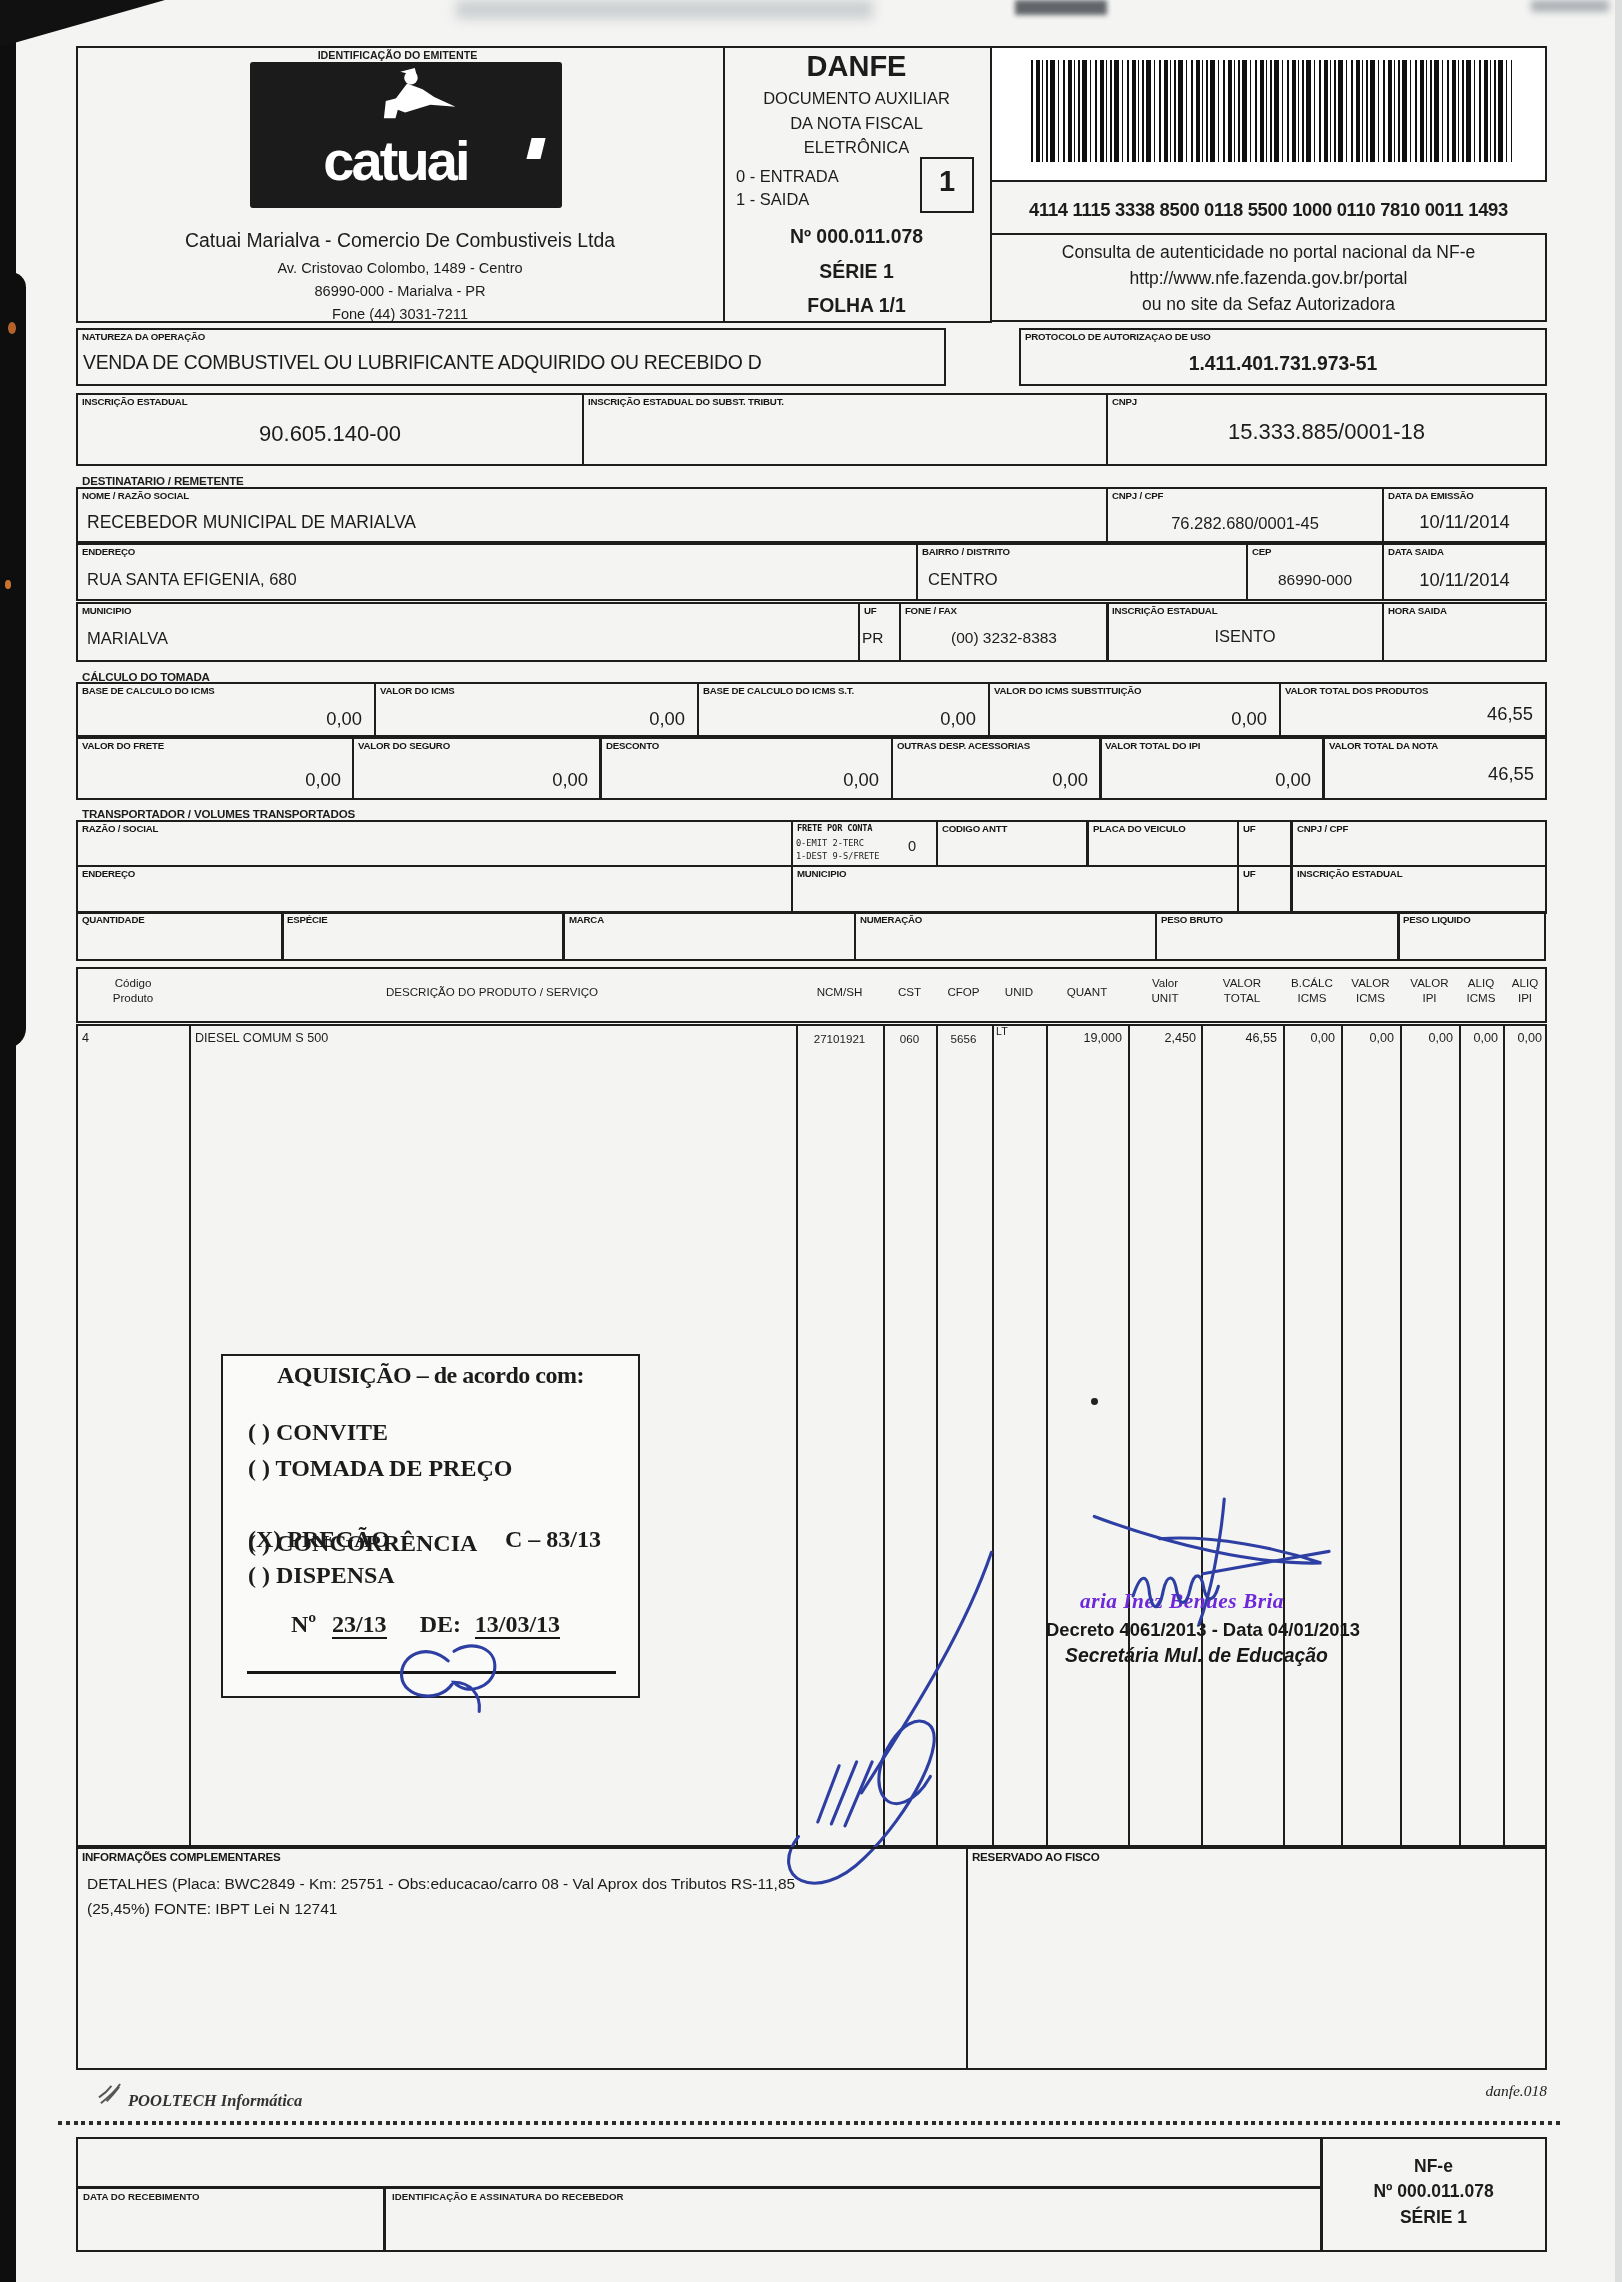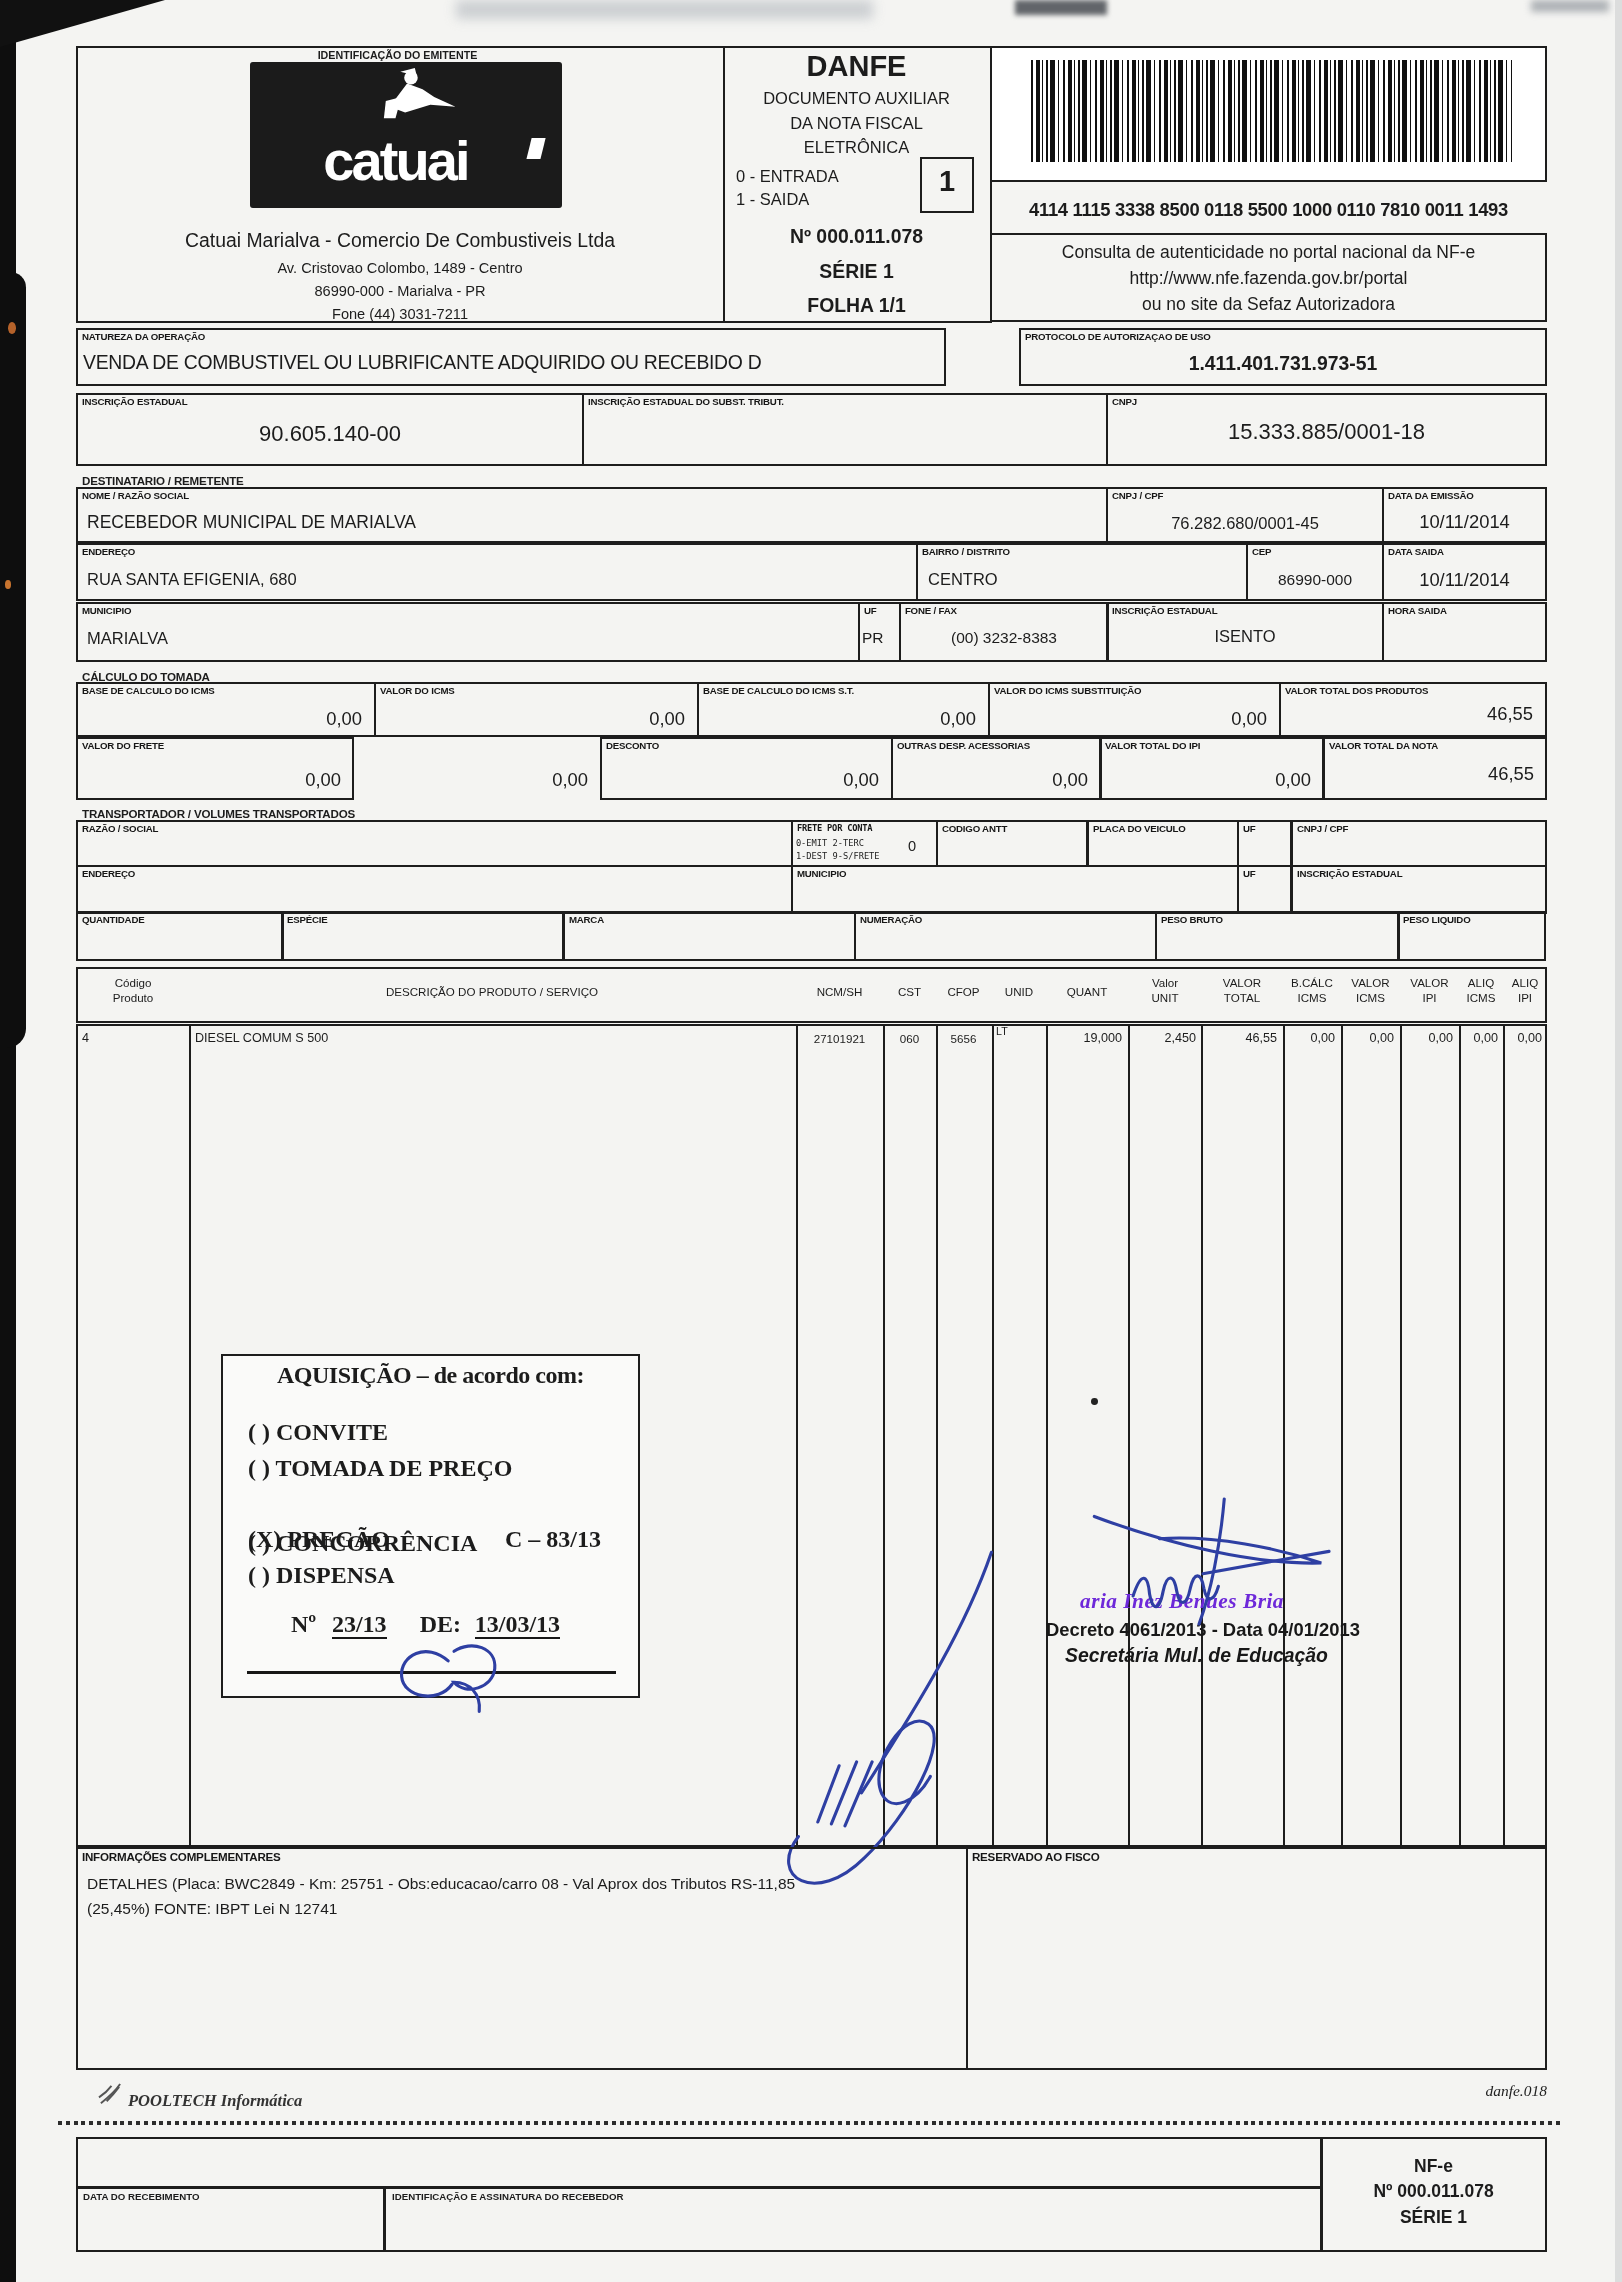--- a/index.html
+++ b/index.html
@@ -167,20 +167,23 @@
   <div class="t rt" style="left:988px;top:708px;width:279px;font-size:18.4px;">0,00</div>
   <div class="c" style="left:1279px;top:682px;width:268px;height:55px;">
       <span class="lb">VALOR TOTAL DOS PRODUTOS</span>
     </div>
   <div class="t rt" style="left:1279px;top:703px;width:254px;font-size:18.4px;">46,55</div>
 
   <div class="c" style="left:76px;top:737px;width:278px;height:63px;">
       <span class="lb">VALOR DO FRETE</span>
     </div>
   <div class="t rt" style="left:76px;top:769px;width:265px;font-size:18.4px;">0,00</div>
+  <div class="c" style="left:352px;top:737px;width:249px;height:63px;">
+      <span class="lb">VALOR DO SEGURO</span>
+    </div>
   <div class="t rt" style="left:352px;top:769px;width:236px;font-size:18.4px;">0,00</div>
   <div class="c" style="left:600px;top:737px;width:293px;height:63px;">
       <span class="lb">DESCONTO</span>
     </div>
   <div class="t rt" style="left:600px;top:769px;width:279px;font-size:18.4px;">0,00</div>
   <div class="c" style="left:891px;top:737px;width:211px;height:63px;">
       <span class="lb">OUTRAS DESP. ACESSORIAS</span>
     </div>
   <div class="t rt" style="left:891px;top:769px;width:197px;font-size:18.4px;">0,00</div>
   <div class="c" style="left:1099px;top:737px;width:225px;height:63px;">

